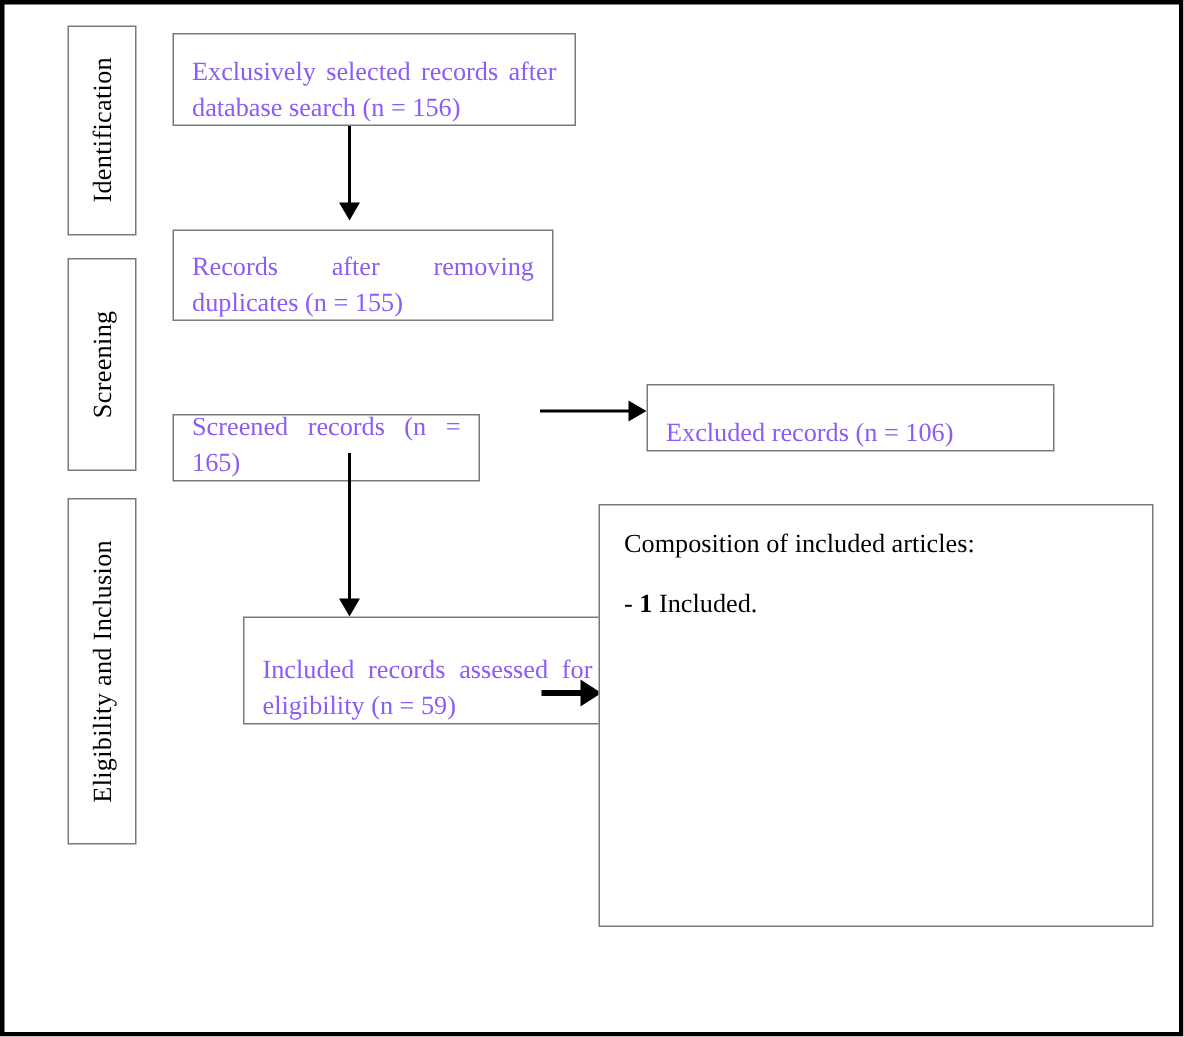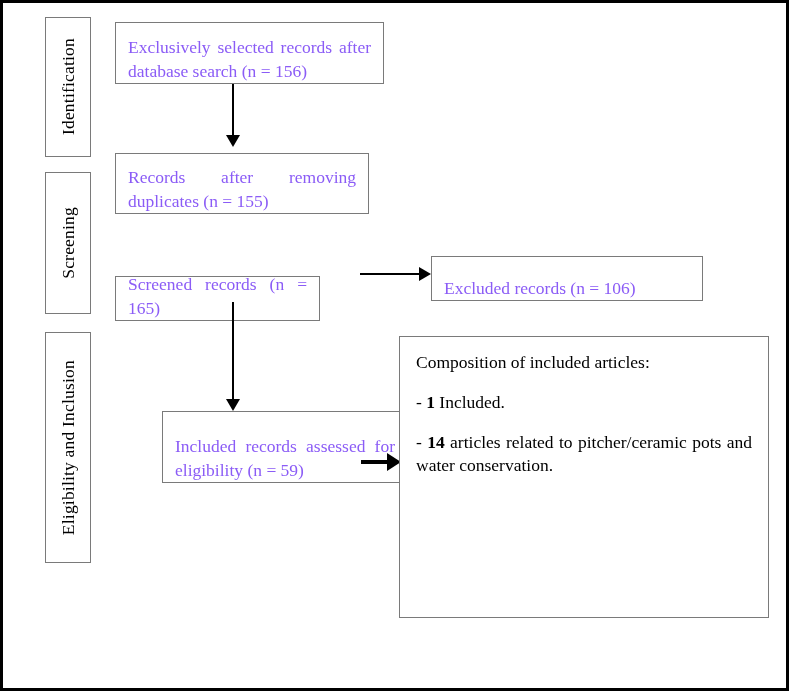--- a/index.html
+++ b/index.html
@@ -169,19 +169,15 @@
   <div id="composition-box" style="left:396px; top:333px; width:370px; height:282px;">
     <div class="c-head">Composition of included articles:</div>
 
 
     <div class="c-item">
       <span>-</span>
       <span class="num">1</span><span> Included.</span>
     </div>
 
 
-    <div class="c-item">
-      <span>-</span>
-      <span class="num">14</span><span> articles related to pitcher/ceramic pots and water conservation.</span>
-    </div>
   </div>
 
 </div>
 
 </body></html>

